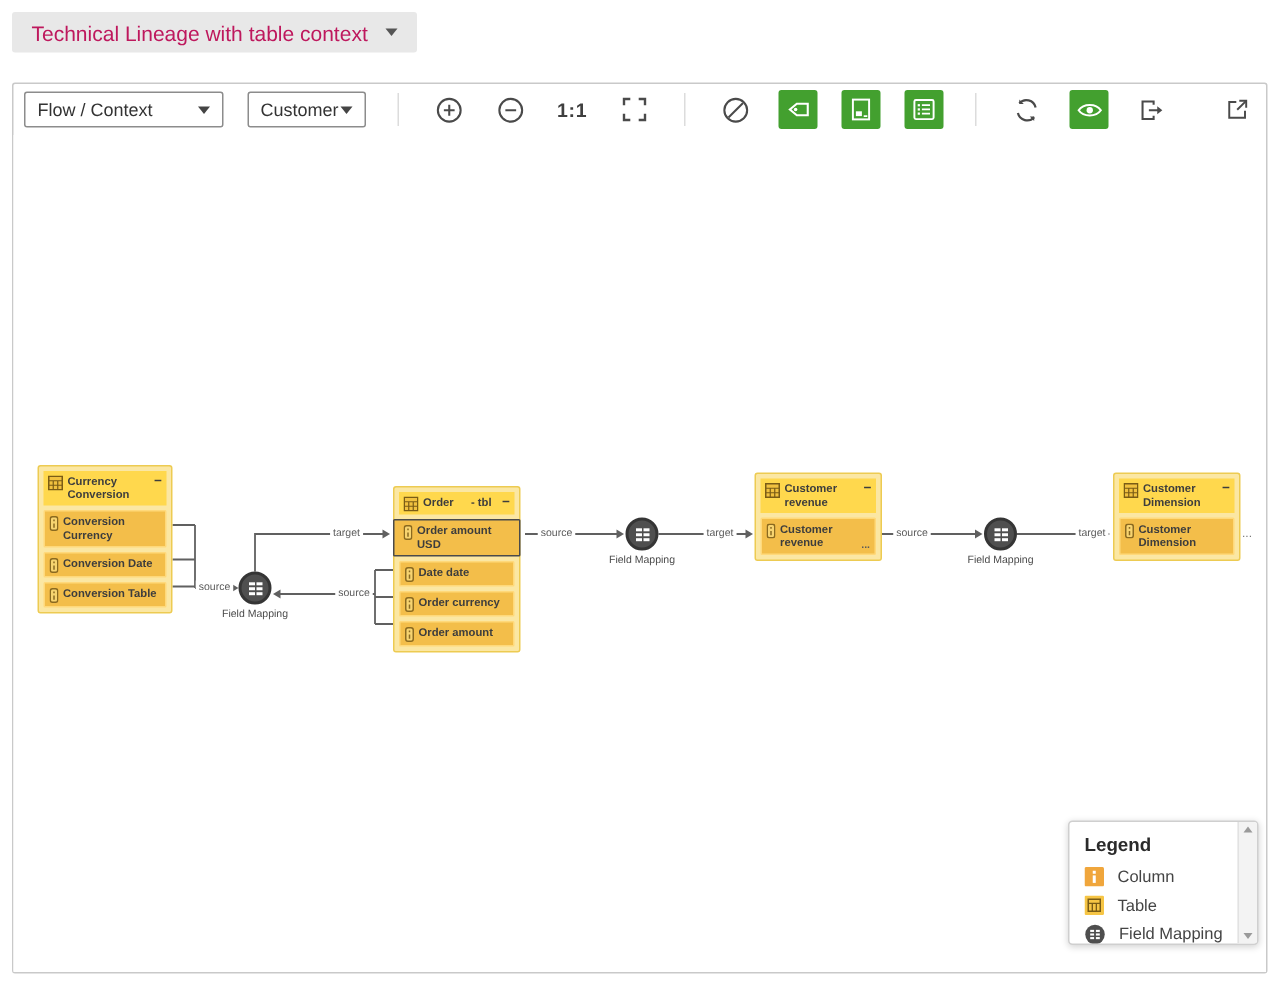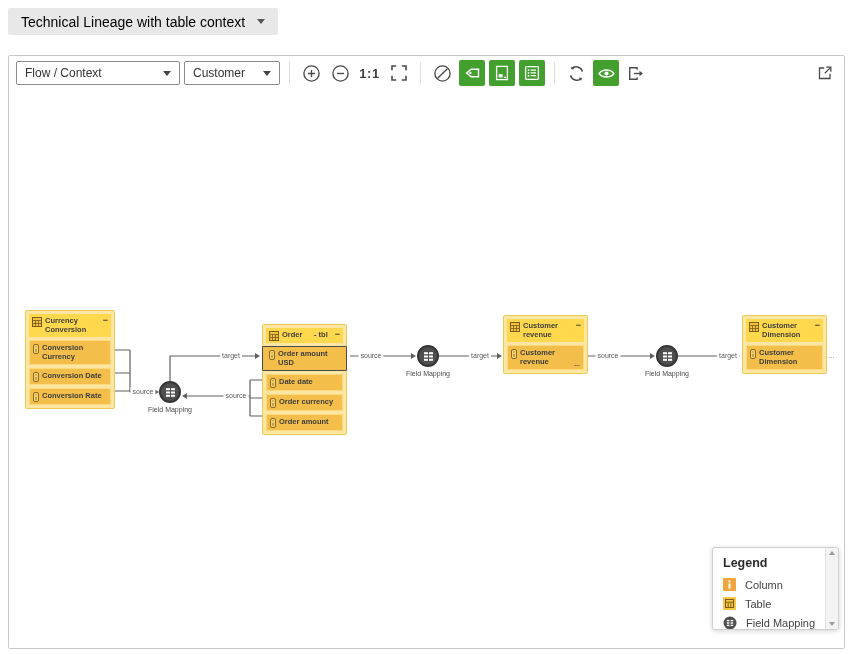--- a/index.html
+++ b/index.html
@@ -7,36 +7,36 @@
   body {
     width: 851px; height: 654px;
     font-family: "Liberation Sans", sans-serif;
     position: relative; overflow: hidden;
   }
   
   .view-btn {
     position: absolute; left: 8px; top: 8px; height: 27px;
     display: inline-flex; align-items: center; gap: 12px;
     background: #e8e8e8; border: none; border-radius: 2px;
-    padding: 0 13px; font-size: 14px; color: #000000; cursor: pointer;
+    padding: 0 13px; font-size: 14px; color: #be185d; cursor: pointer;
     font-family: "Liberation Sans", sans-serif;
   }
   .caret-down {
     width: 0; height: 0; border-left: 4.5px solid transparent;
     border-right: 4.5px solid transparent; border-top: 5.5px solid #555;
     display: inline-block;
   }
   
   .panel {
     position: absolute; left: 8px; top: 55px; width: 837px; height: 594px;
     border: 1px solid #c9c9c9; border-radius: 2px; background: #fff;
   }
   
   .toolbar {
-    height: 34px; display: flex; align-items: center; padding: 0 7px; gap: 4px;
+    height: 34px; display: flex; align-items: center; padding: 0 7px; gap: 16px;
   }
   .tb-select {
     height: 24px; display: flex; align-items: center; justify-content: space-between;
     border: 1px solid #8c8c8c; border-radius: 2px; background: #fff;
     padding: 0 8px; font-size: 12px; color: #333; cursor: pointer;
   }
   .tb-select .caret-down { border-top-color:#444; }
   .sep { width: 1px; height: 22px; background: #dcdcdc; margin: 0 5px; flex: none; }
   .tb-btn {
     width: 25px; height: 25px; border: none; background: transparent; color: #4a4a4a;
@@ -284,21 +284,21 @@
               </span>
             <span>Conversion Date</span>
           </div>
           <div class="col-row">
             <span class="mini-icon">
                 <svg width="6" height="10" viewBox="0 0 6 10">
                   <rect x="0.5" y="0.5" width="5" height="9" rx="1.5" fill="#f7d470" stroke="#8a6a20"></rect>
                   <path d="M3 2.3v1.2M3 5v2.8" stroke="#8a6a20"></path>
                 </svg>
               </span>
-            <span>Conversion Rate</span>
+            <span>Conversion Table</span>
           </div>
         </div>
       </div>
 
       <div class="tnode" style="left:253px;top:234px;width:85px;">
         <div class="tnode-header">
           <span class="mini-icon">
               <svg width="10" height="10" viewBox="0 0 10 10">
                 <rect x="0.5" y="0.5" width="9" height="9" fill="#f1c13f" stroke="#7a5c16"></rect>
                 <path d="M0.5 3.5H9.5M0.5 6.5H9.5M3.5 3.5V9.5M6.5 3.5V9.5" stroke="#7a5c16" stroke-width="0.8"></path>

